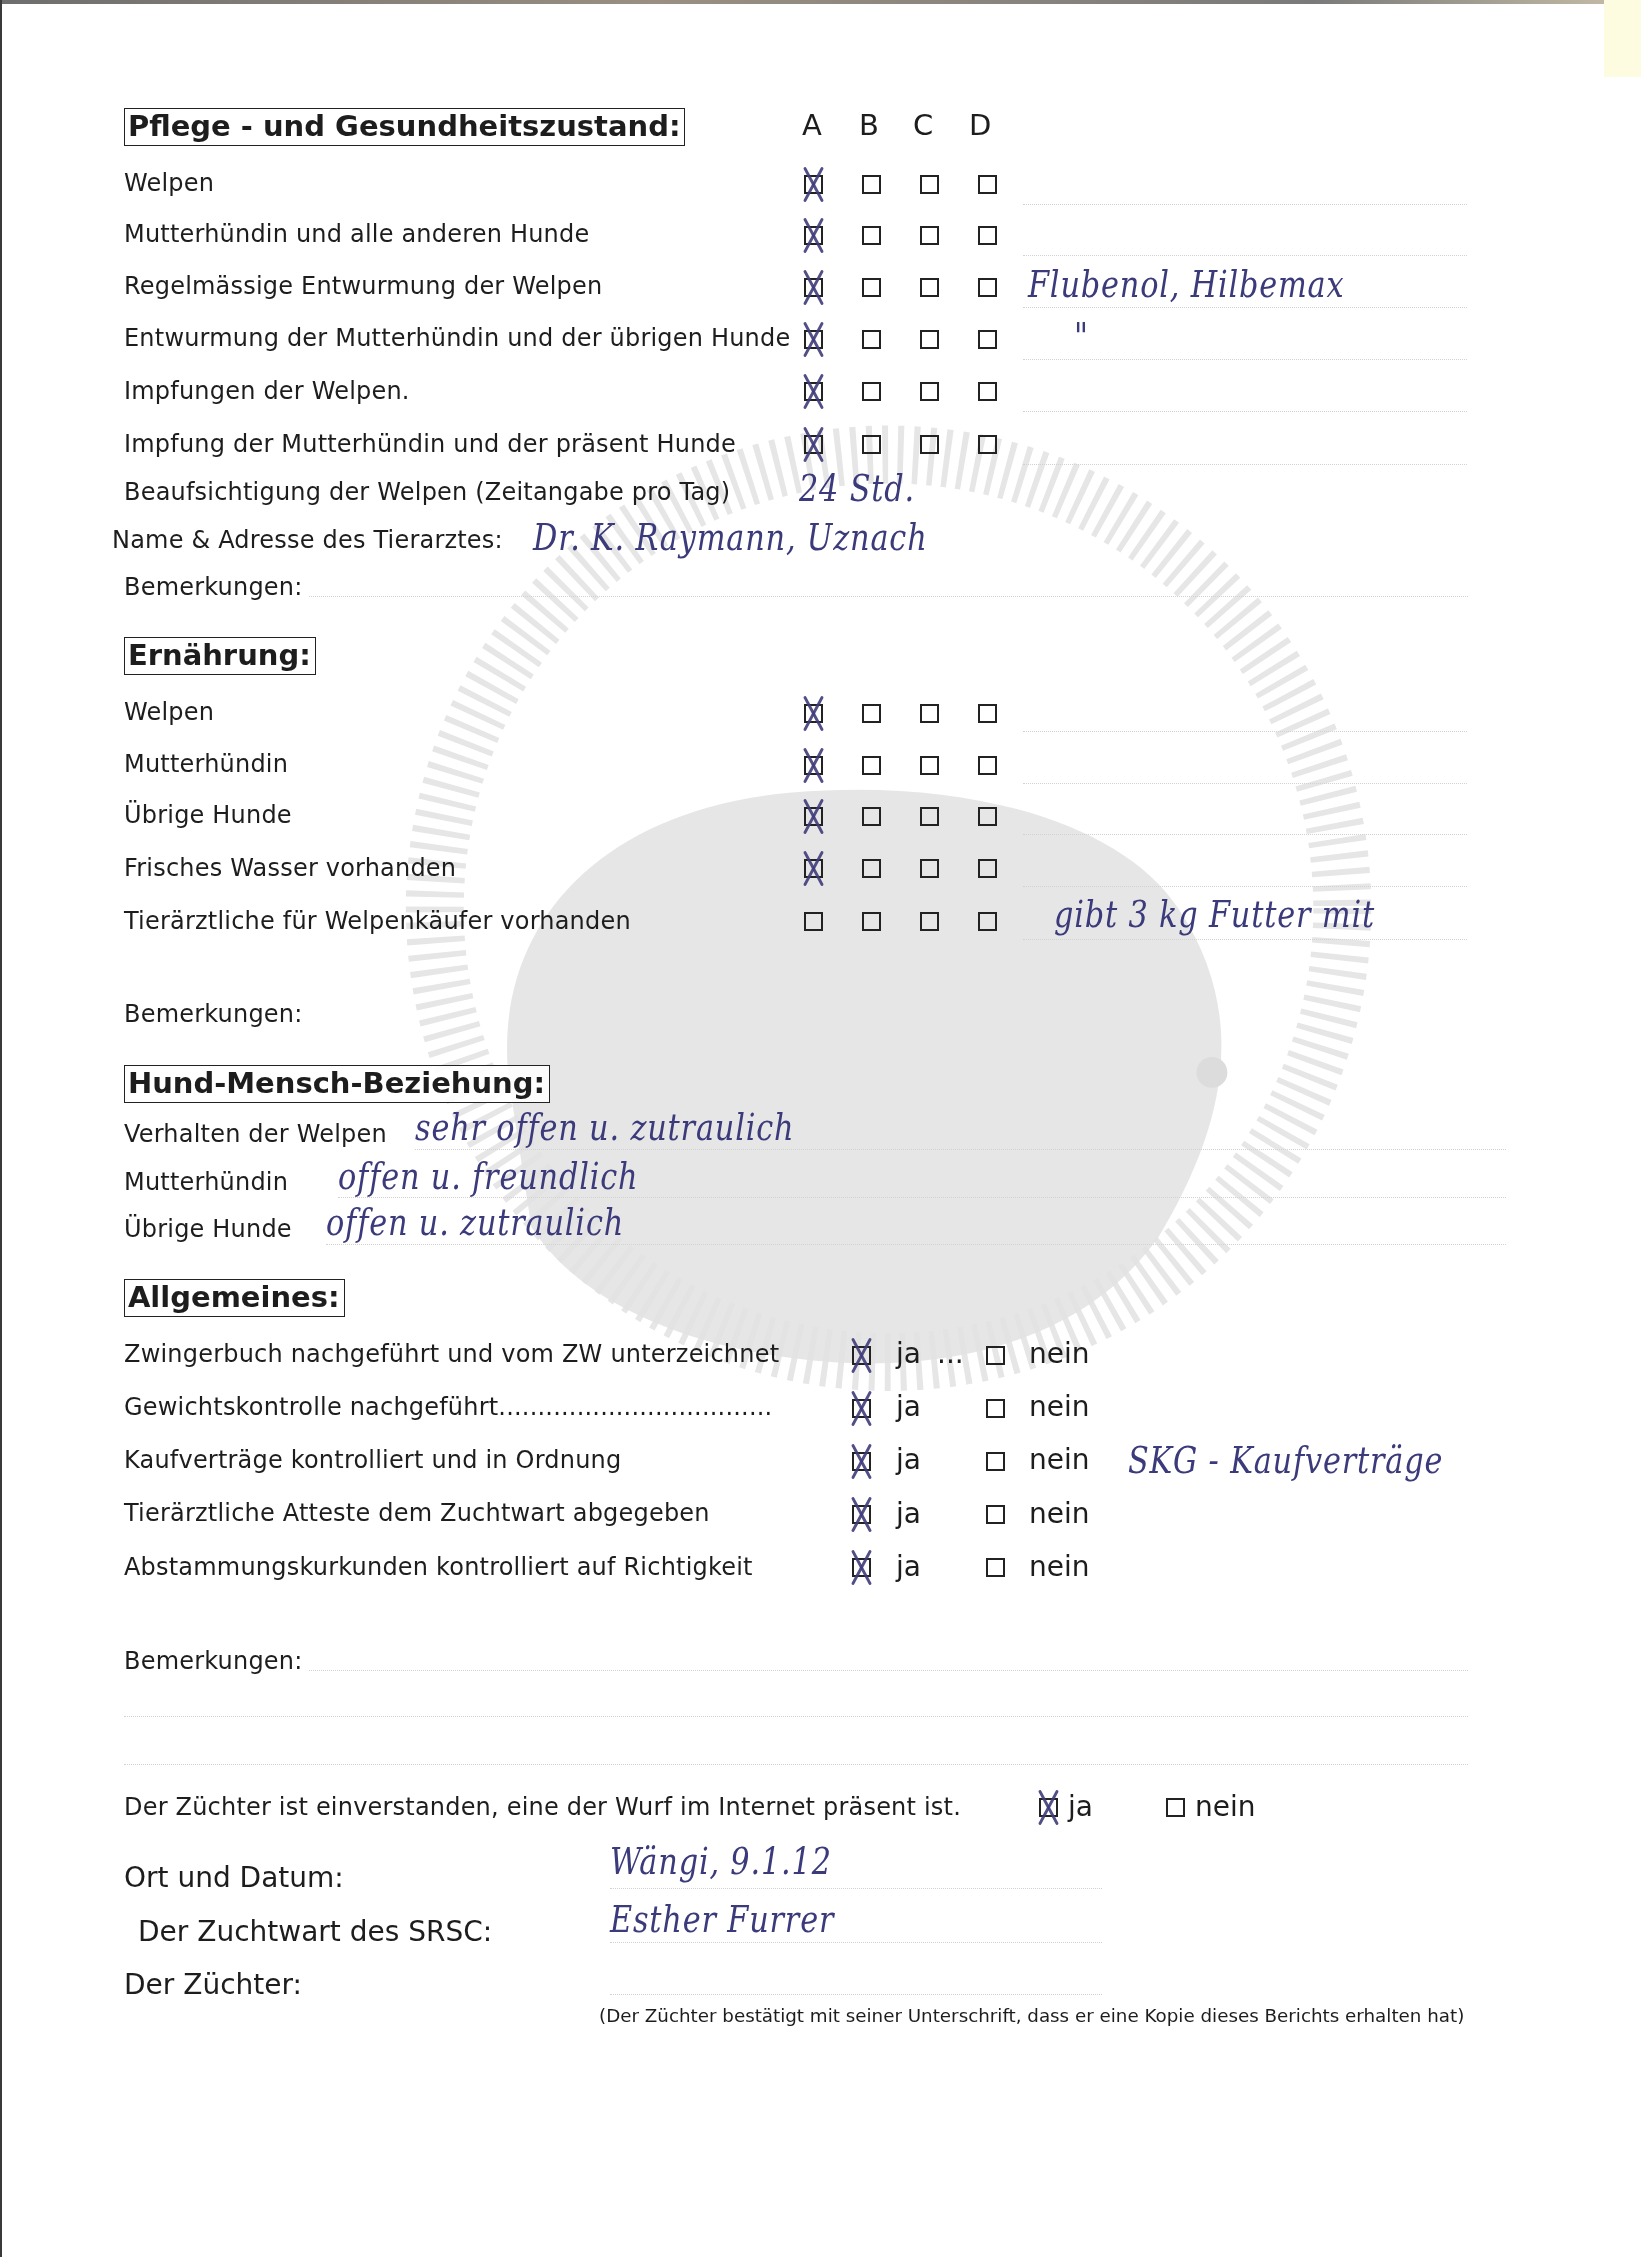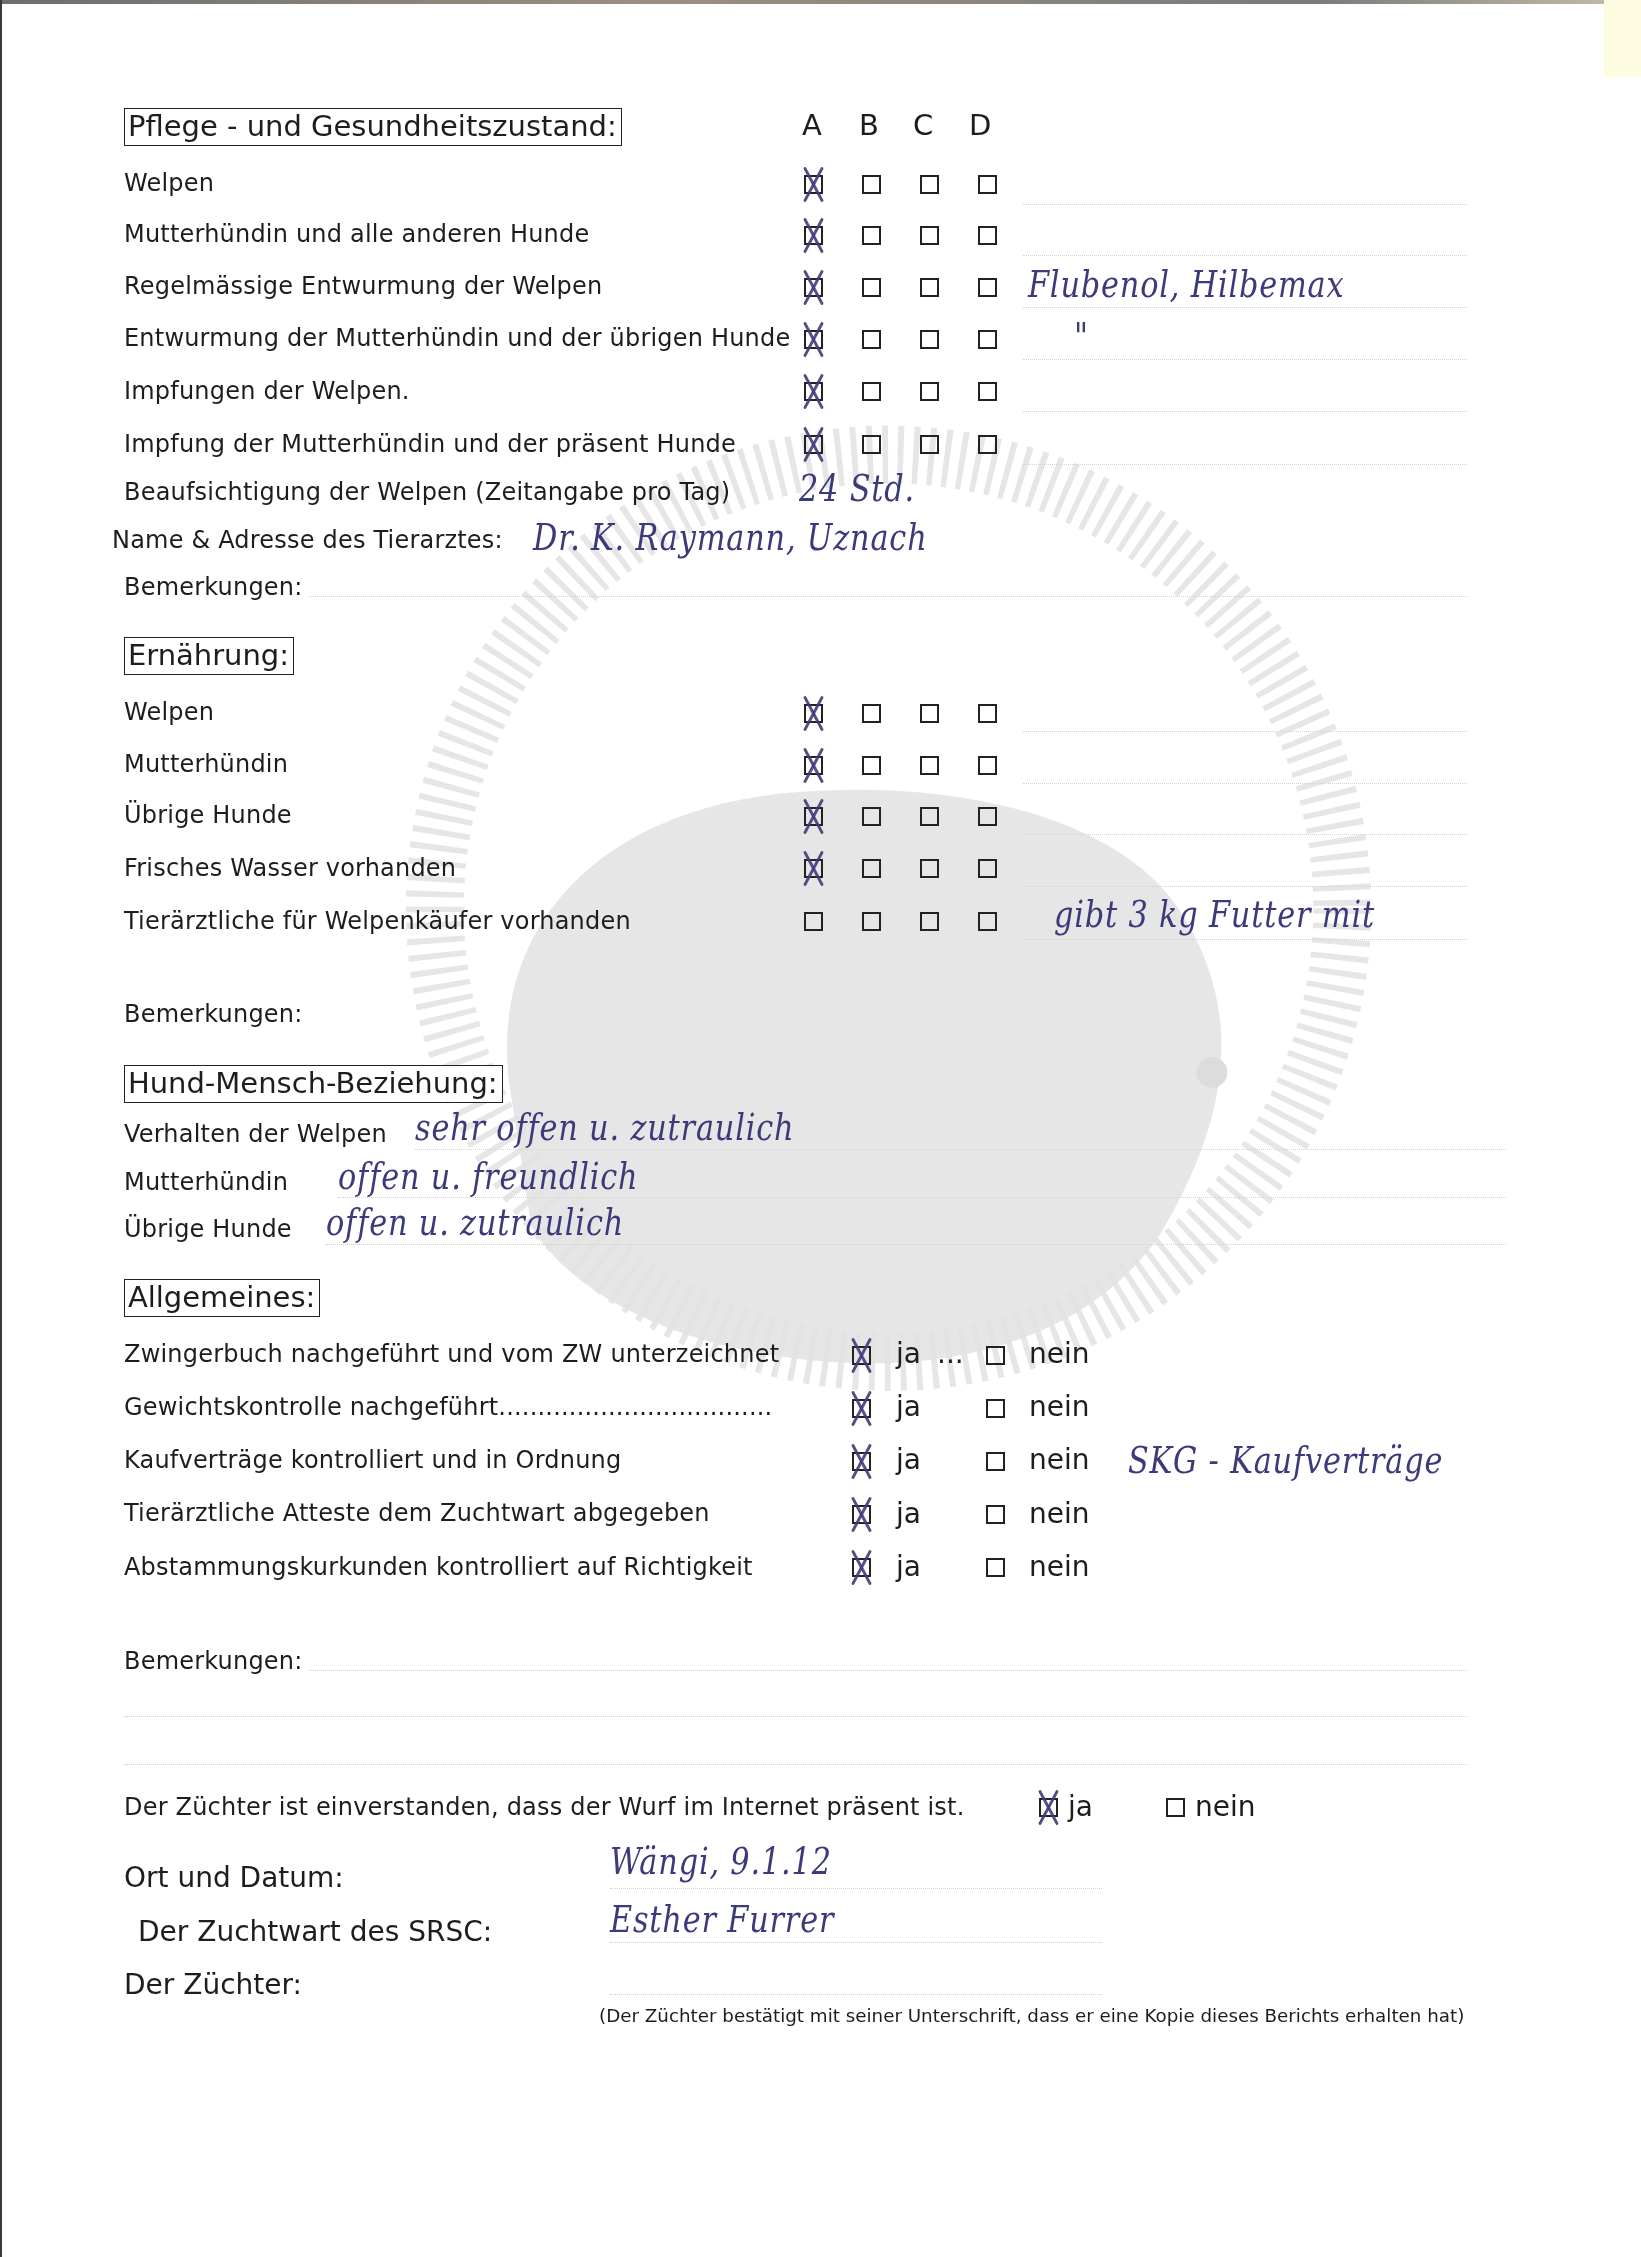--- a/index.html
+++ b/index.html
@@ -10,21 +10,21 @@
     color: #1d1d1d;
   }
   .topedge { position: absolute; left: 0; top: 0; width: 1641px; height: 3.9px;
     background: linear-gradient(90deg,#6e6e6e,#9a8f82 40%,#7a7a7a 80%,#c9c0a9); }
   .leftedge { position:absolute; left:0; top:0; width:1.9px; height:2257px; background:#3a3a3a; }
   .rightstrip { position: absolute; right: 0; top: 0; width: 37px; height: 77px; background: #fdfbe0; }
   .watermark { position:absolute; pointer-events:none; }
   .abs { position: absolute; white-space: nowrap; }
   .label { font-size: 24px; letter-spacing: 0.2px; }
   .heading {
-    font-size: 29px; font-weight: normal; border: 1.9px solid #222;
+    font-size: 29px; font-weight: bold; border: 1.9px solid #222;
     padding: 1px 3.9px 1.9px 2.9px; line-height: 33px; background: rgba(255,255,255,0.85);
   }
   .colhead { font-size: 29px; }
   .cb {
     position: absolute; width: 19.3px; height: 19.3px; border: 2.4px solid #222;
     box-sizing: border-box; background: transparent;
   }
   .cb.checked::before, .cb.checked::after {
     content: ""; position: absolute; left: 50%; top: 50%; width: 2.9px; height: 39px;
     background: #3f3c7a; margin-left: -1.4px; margin-top: -19.3px; border-radius: 1.9px; opacity: 0.9;
@@ -184,21 +184,21 @@
     <div class="cb" style="left:986px;top:1558px"></div>
     <div class="abs big" style="left:1029px;top:1550px">nein</div>
   </div>
 <div class="abs hand" style="left:1128px;top:1439px">SKG - Kaufverträge</div>
 
 <div class="abs label" style="left:124px;top:1647px">Bemerkungen:</div>
 <div class="dots" style="left:309px;top:1670px;width:1159px"></div>
 <div class="dots" style="left:124px;top:1716px;width:1344px"></div>
 <div class="dots" style="left:124px;top:1764px;width:1344px"></div>
 
-<div class="abs label" style="left:124px;top:1793px">Der Züchter ist einverstanden, dass der Wurf im Internet präsent ist.</div>
+<div class="abs label" style="left:124px;top:1793px">Der Züchter ist einverstanden, eine der Wurf im Internet präsent ist.</div>
 <div class="cb checked" style="left:1039px;top:1798px"></div>
 <div class="abs big" style="left:1068px;top:1790px">ja</div>
 <div class="cb" style="left:1166px;top:1798px"></div>
 <div class="abs big" style="left:1195px;top:1790px">nein</div>
 
 <div class="abs big" style="left:124px;top:1861px">Ort und Datum:</div>
 <div class="abs hand" style="left:610px;top:1840px">Wängi, 9.1.12</div>
 <div class="dots" style="left:610px;top:1888px;width:492px"></div>
 <div class="abs big" style="left:138px;top:1915px">Der Zuchtwart des SRSC:</div>
 <div class="abs hand" style="left:610px;top:1898px">Esther Furrer</div>

